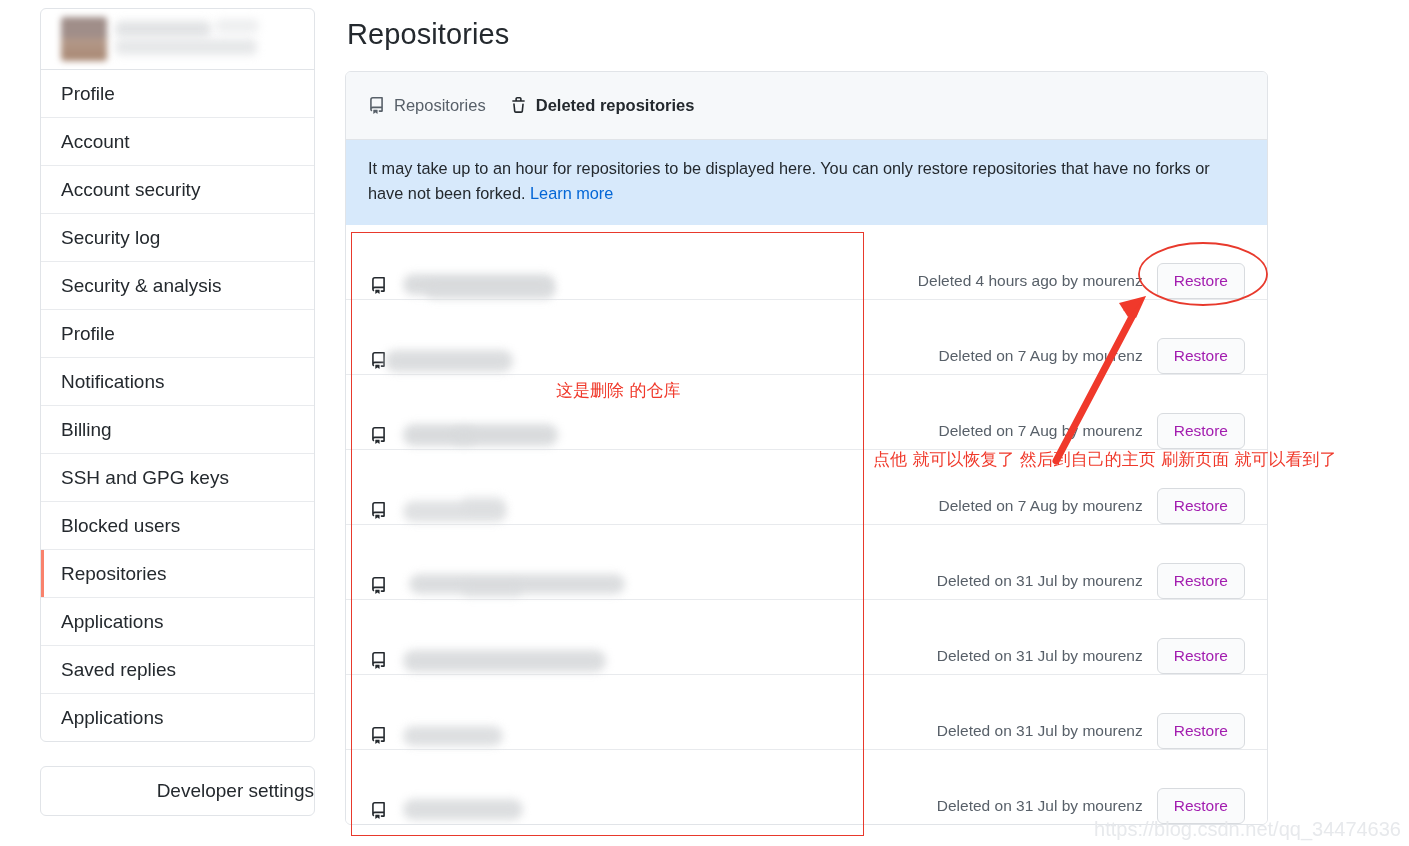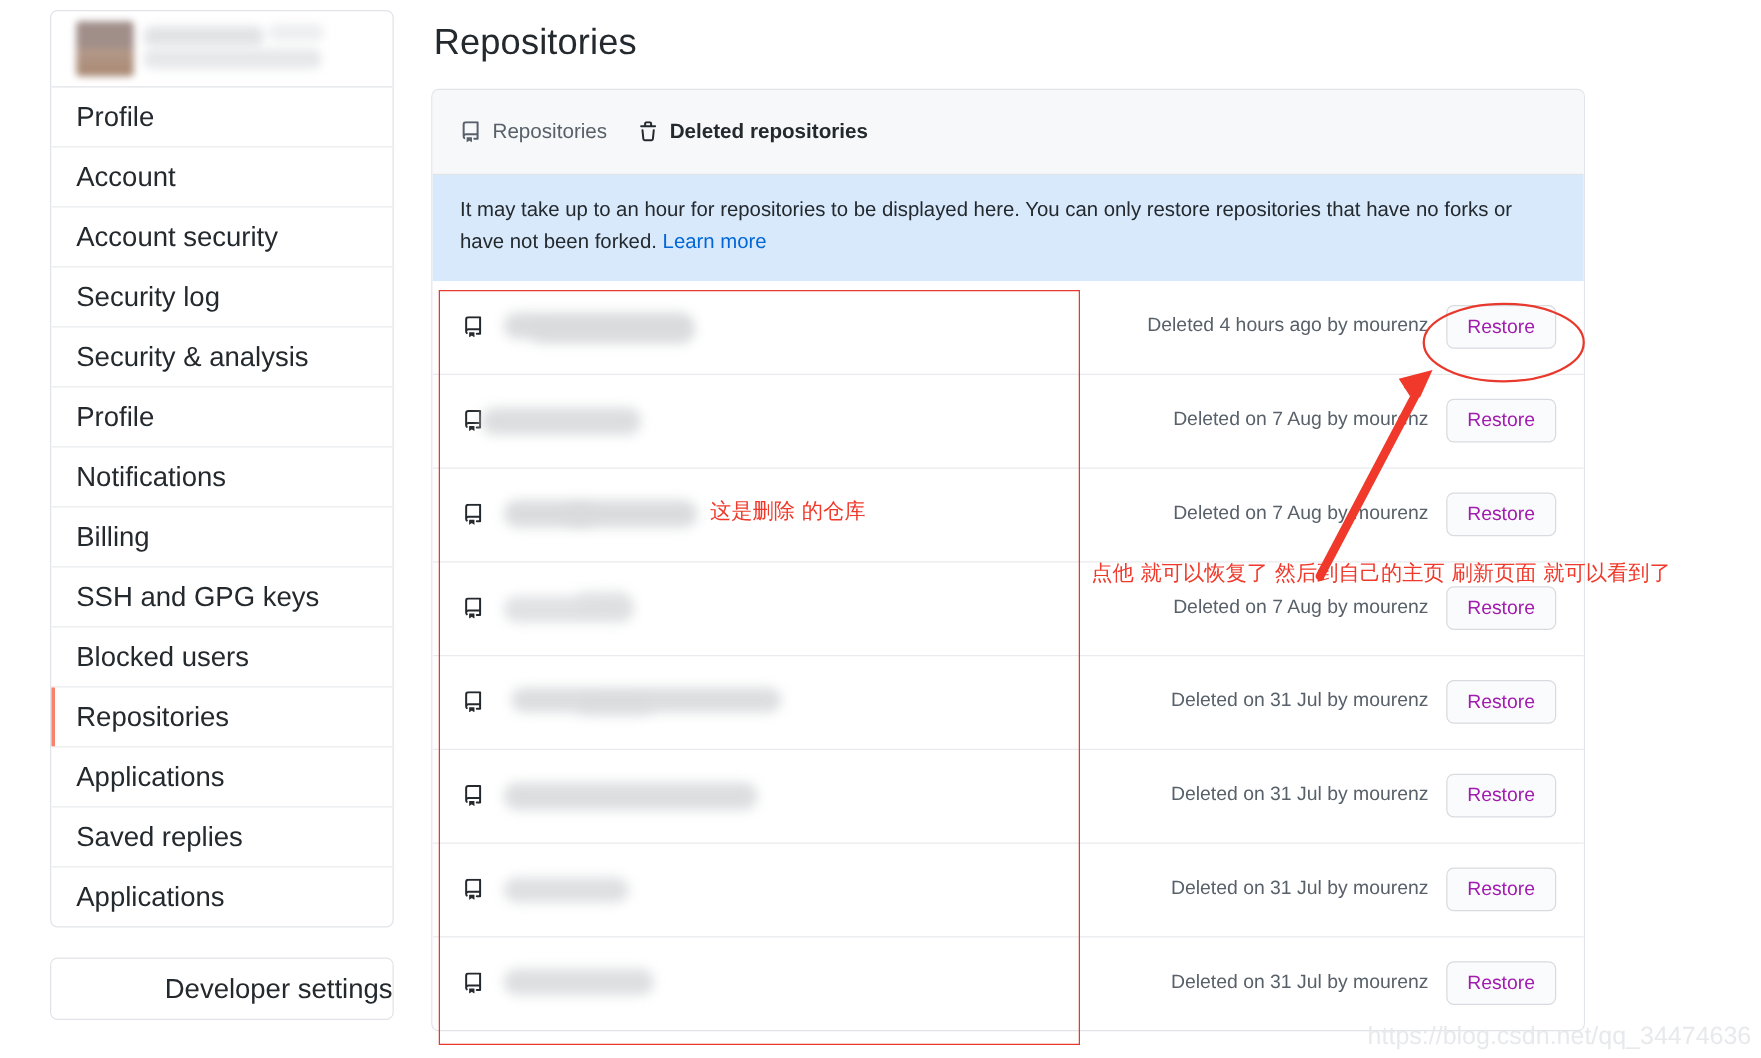--- a/index.html
+++ b/index.html
@@ -38,21 +38,21 @@
   .name-blur span{
     position:absolute;display:block;border-radius:6px;background:#dcdee0;
     filter:blur(4px);
   }
   .nb1{left:0;top:2px;width:96px;height:16px;opacity:.85;}
   .nb2{left:0;top:20px;width:142px;height:16px;opacity:.7;}
   .nb3{left:100px;top:0px;width:44px;height:14px;opacity:.5;}
 
   .side-item{
     display:block;height:47px;line-height:47px;
-    padding-left:20px;font-size:22px;color:#24292e;
+    padding-left:20px;font-size:19px;color:#24292e;
     border-bottom:1px solid #e9ebee;
     position:relative;cursor:pointer;text-decoration:none;
     white-space:nowrap;
   }
   .side-item:last-child{border-bottom:none;}
   .side-item.active::before{
     content:"";position:absolute;left:0;top:0;bottom:0;width:3px;background:#f9826c;
   }
   .side-item.single{border-bottom:none;height:48px;line-height:48px;}
 
@@ -77,21 +77,21 @@
   .tab.active{color:#24292e;font-weight:700;}
 
   .notice{
     background:#d7e9fb;color:#24292e;font-size:16.3px;line-height:1.55;
     padding:16px 22px 18px 22px;
   }
   .notice a{color:#0366d6;text-decoration:none;}
 
   .repo-list{background:#fff;}
   .repo-row{
-    display:flex;align-items:center;height:74px;
+    display:flex;align-items:flex-end;height:74px;
     border-top:1px solid #e8eaed;padding:0 22px 0 24px;
   }
   .repo-row:first-child{border-top:none;}
   .repo-left{display:flex;align-items:center;flex:0 0 497px;min-width:0;}
   .repo-icon{flex:0 0 auto;margin-right:16px;display:inline-flex;}
   .repo-name{position:relative;height:26px;flex:1;}
   .repo-name i{
     position:absolute;display:block;border-radius:13px;background:#d8dadc;
     filter:blur(4.5px);
   }
@@ -109,21 +109,21 @@
   
   .anno-box{
     position:absolute;left:351px;top:232px;width:511px;height:602px;
     border:1.6px solid #e8392c;pointer-events:none;
   }
   .anno-text{
     position:absolute;color:#f0392b;font-size:17px;line-height:1.5;
     font-family:"DejaVu Sans","Liberation Sans",sans-serif;
     white-space:pre;pointer-events:none;
   }
-  .anno-1{left:556px;top:397px;margin-left:12px;}
+  .anno-1{left:556px;top:378px;}
   .anno-2{left:873px;top:447px;width:530px;white-space:normal;}
   .anno-svg{position:absolute;left:0;top:0;width:1409px;height:846px;pointer-events:none;}
 
   .watermark{
     position:absolute;right:8px;top:818px;font-size:20px;color:#e7e9ec;
     font-family:"Liberation Sans","DejaVu Sans",sans-serif;white-space:nowrap;
   }
 </style>
 </head>
 <body>

